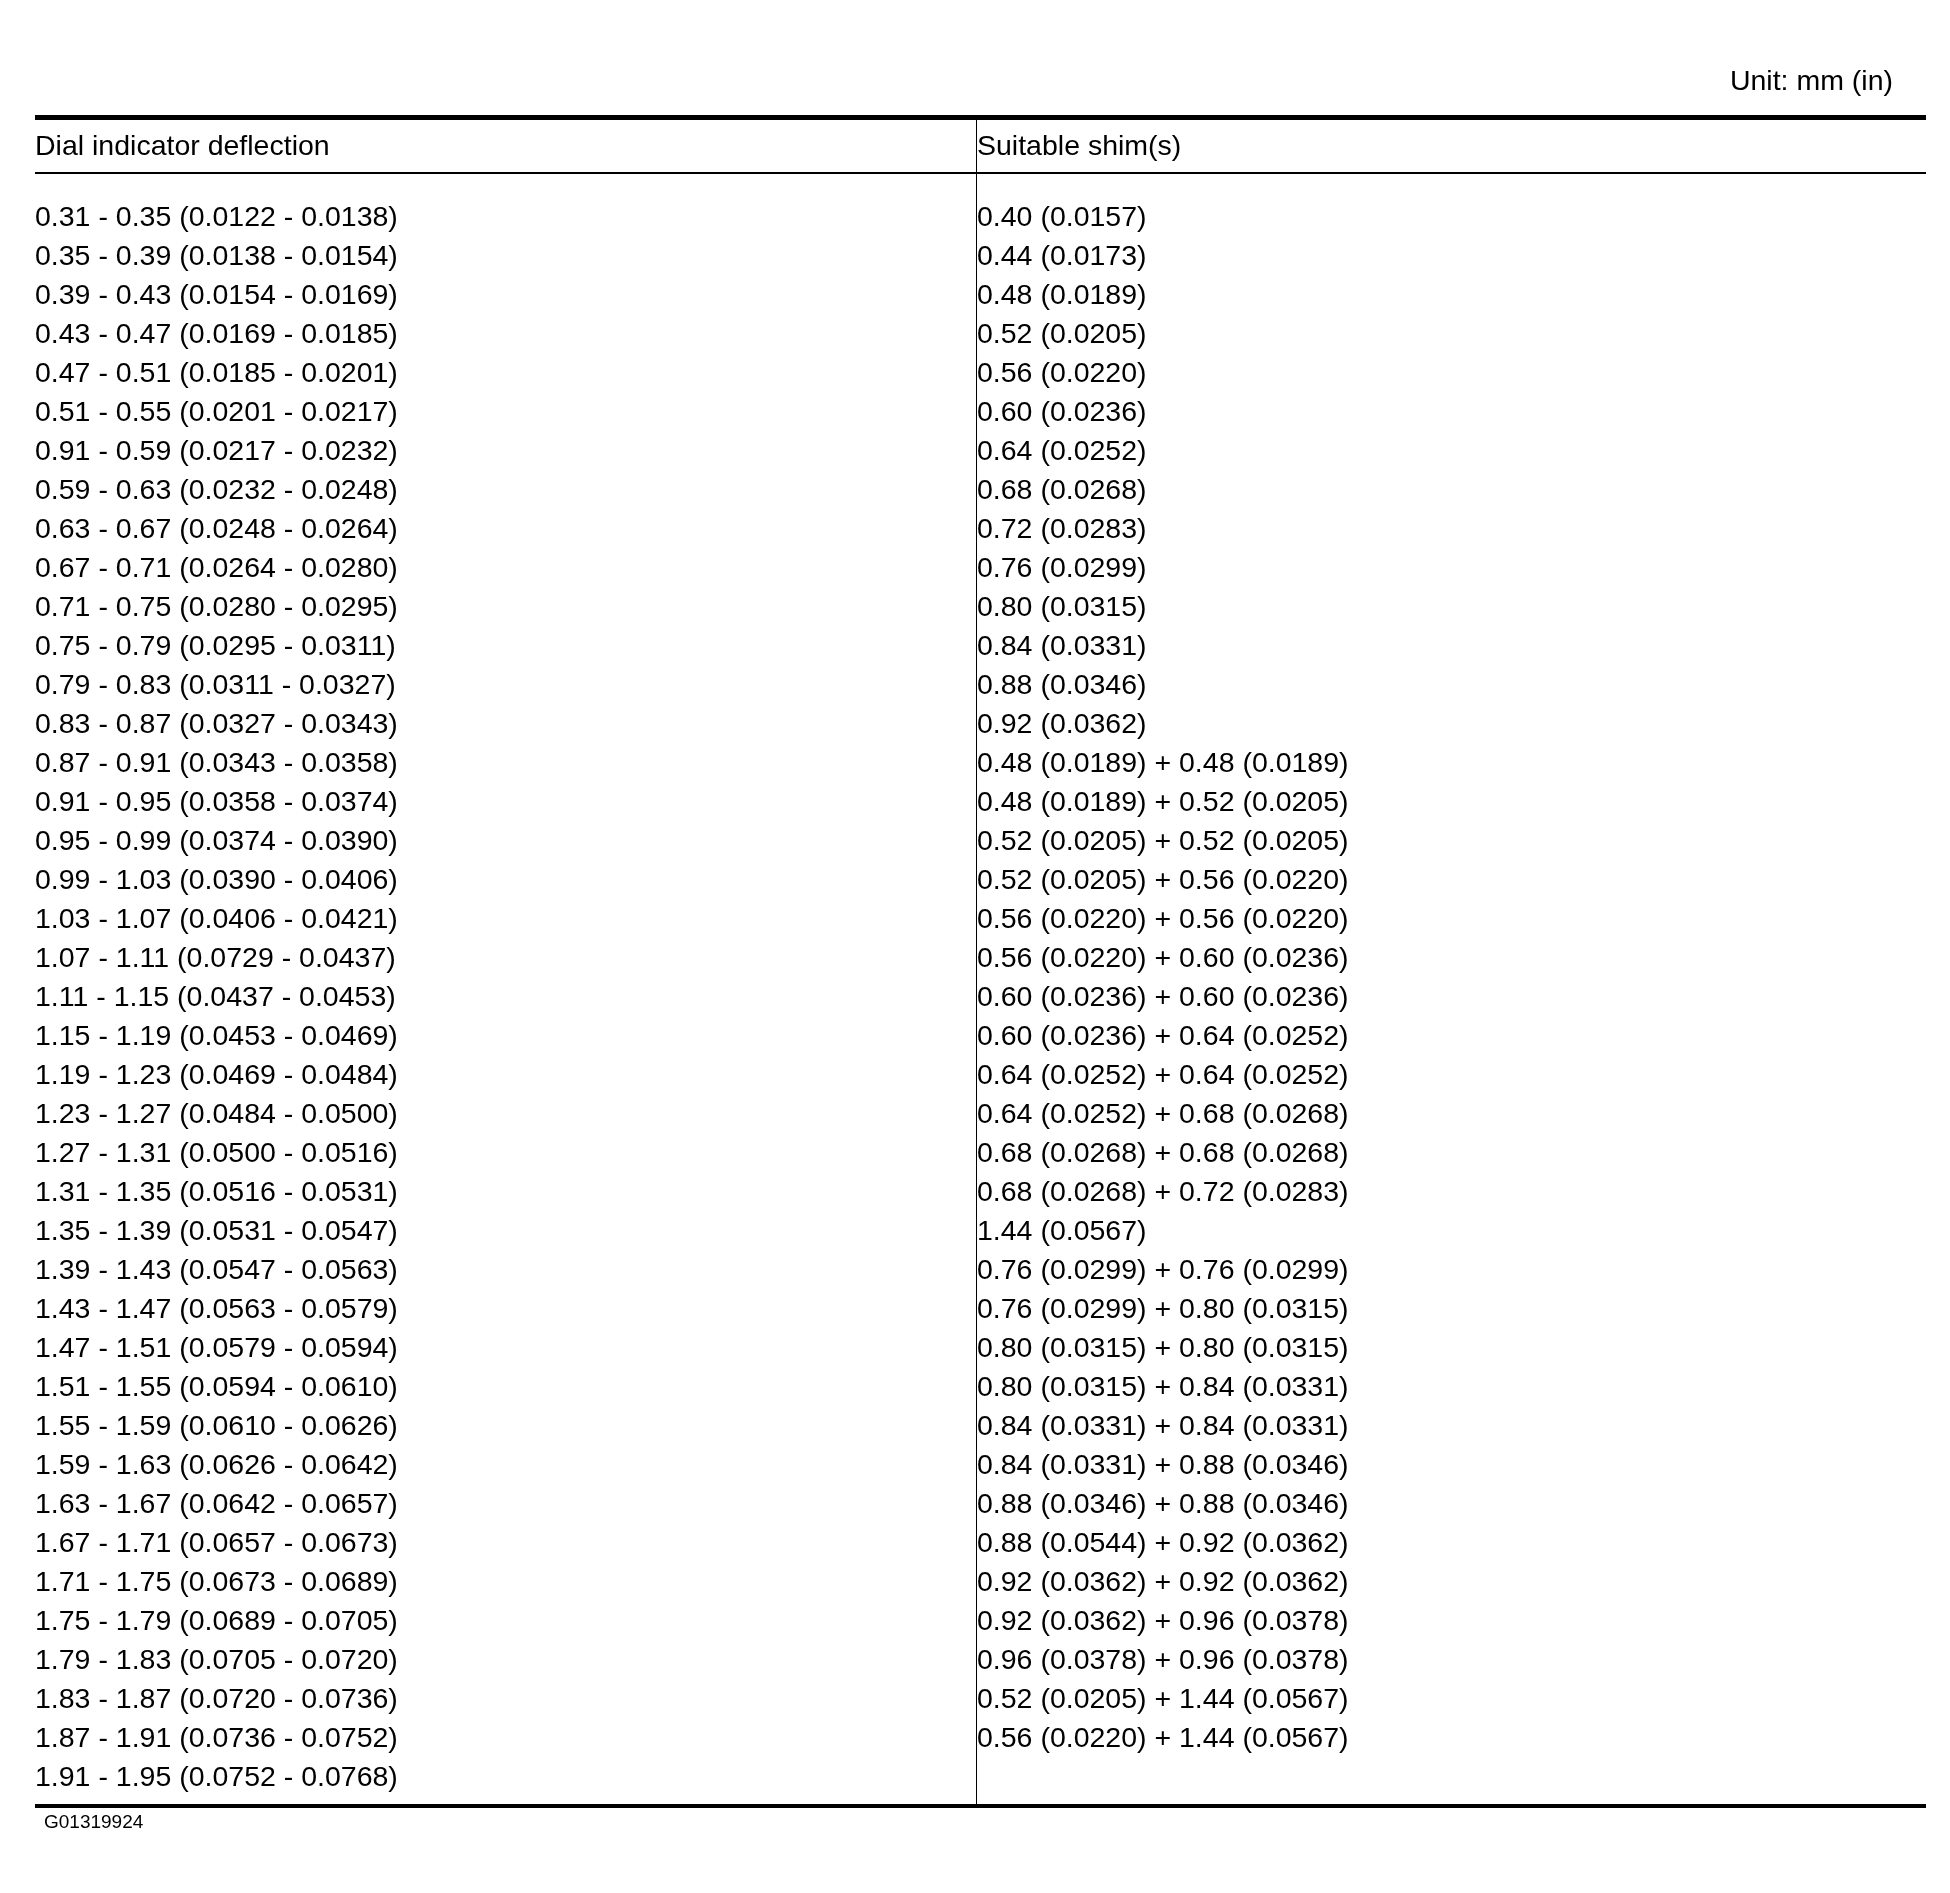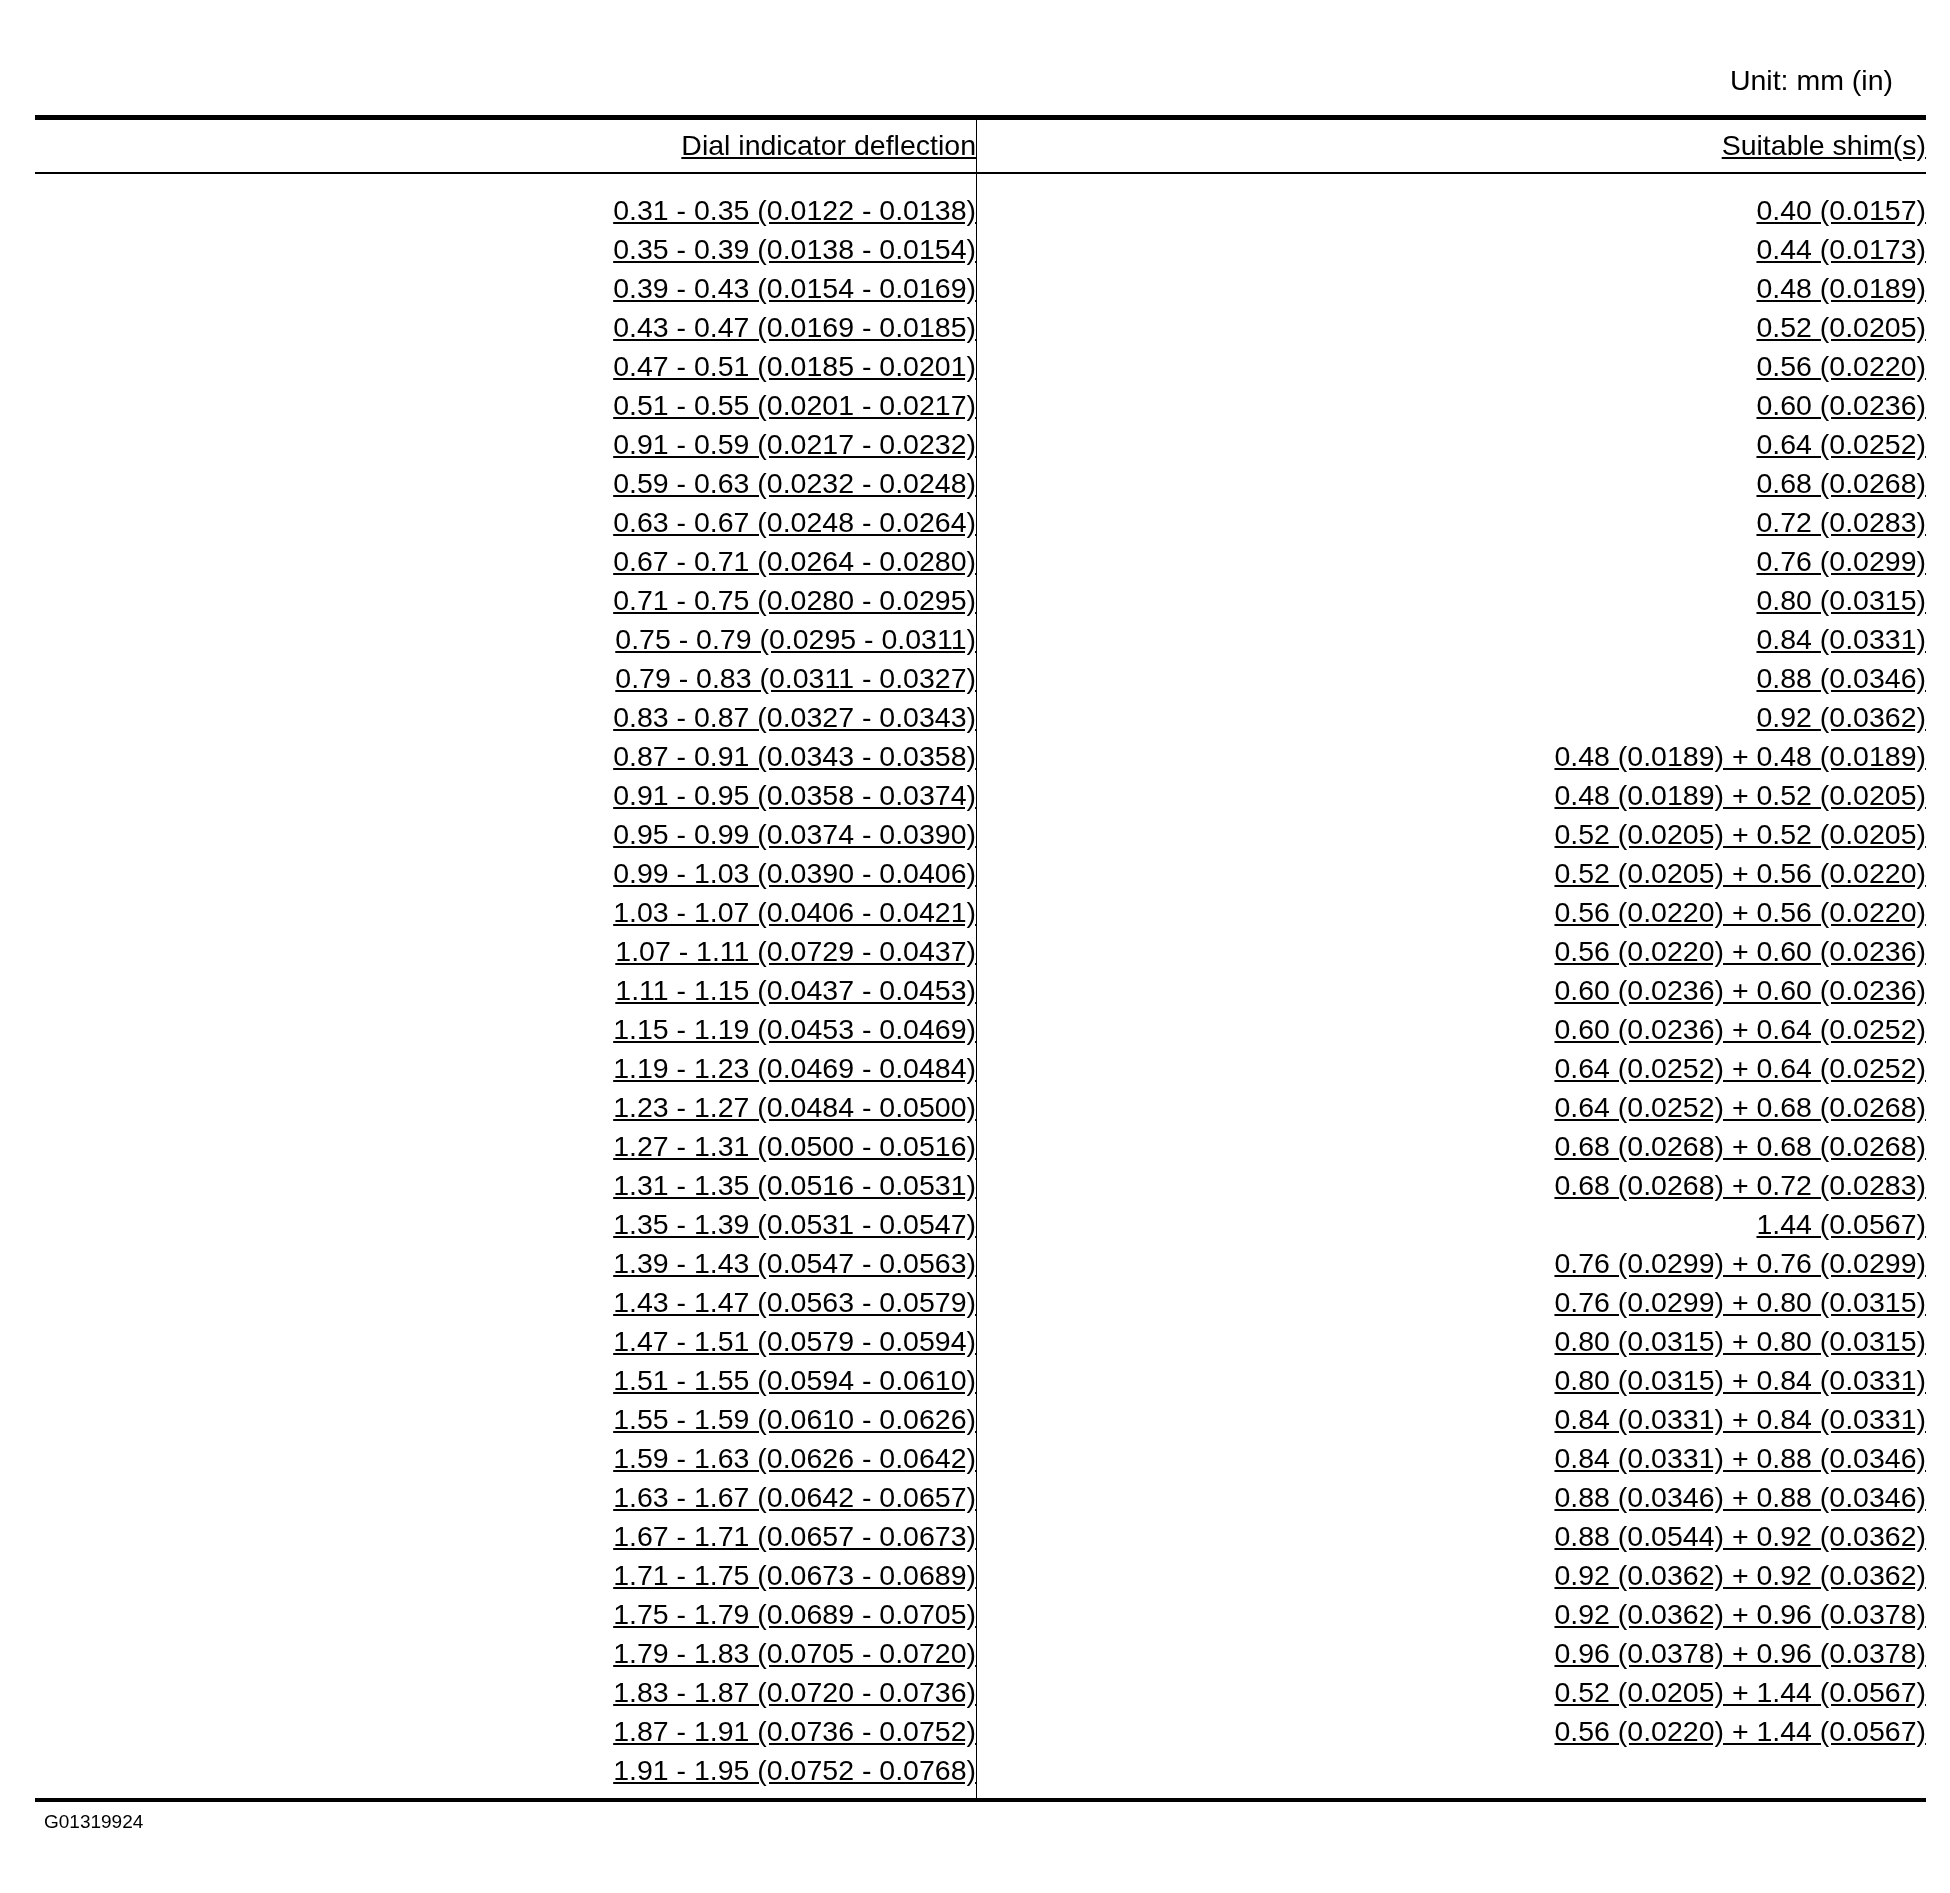--- a/index.html
+++ b/index.html
@@ -4,25 +4,25 @@
 <style>
   html, body { margin:0; padding:0; background:#fff; }
   body { width:1951px; height:1894px; position:relative; overflow:hidden;
          font-family:"Liberation Sans", sans-serif; color:#000; }
   .unit { position:absolute; top:64px; right:58px; font-size:28.5px; }
   .table { position:absolute; left:35px; top:115px; width:1891px; }
   .rule-top { height:4.6px; background:#000; }
   .rule-mid { height:2.8px; background:#000; }
   .rule-bot { height:4.6px; background:#000; }
   .grid { display:flex; position:relative; }
-  .col { box-sizing:border-box; text-align:right;text-decoration:underline; }
+  .col { box-sizing:border-box; text-align:left; }
   .col.left { width:942px; border-right:1.8px solid #000; }
   .col.right { flex:1; }
   .hdr .col { height:52px; line-height:51px; font-size:28.5px; }
-  .body .col { padding-top:17px; padding-bottom:7.3px; }
+  .body .col { padding-top:23px; padding-bottom:7.3px; }
   .cell { height:39px; line-height:39px; font-size:28.5px; white-space:nowrap; }
   .code { position:absolute; left:44px; top:1811px; font-size:19px; }
 </style>
 </head>
 <body>
 
 <div class="unit">Unit: mm (in)</div>
 
 <div class="table">
   <div class="rule-top"></div>

